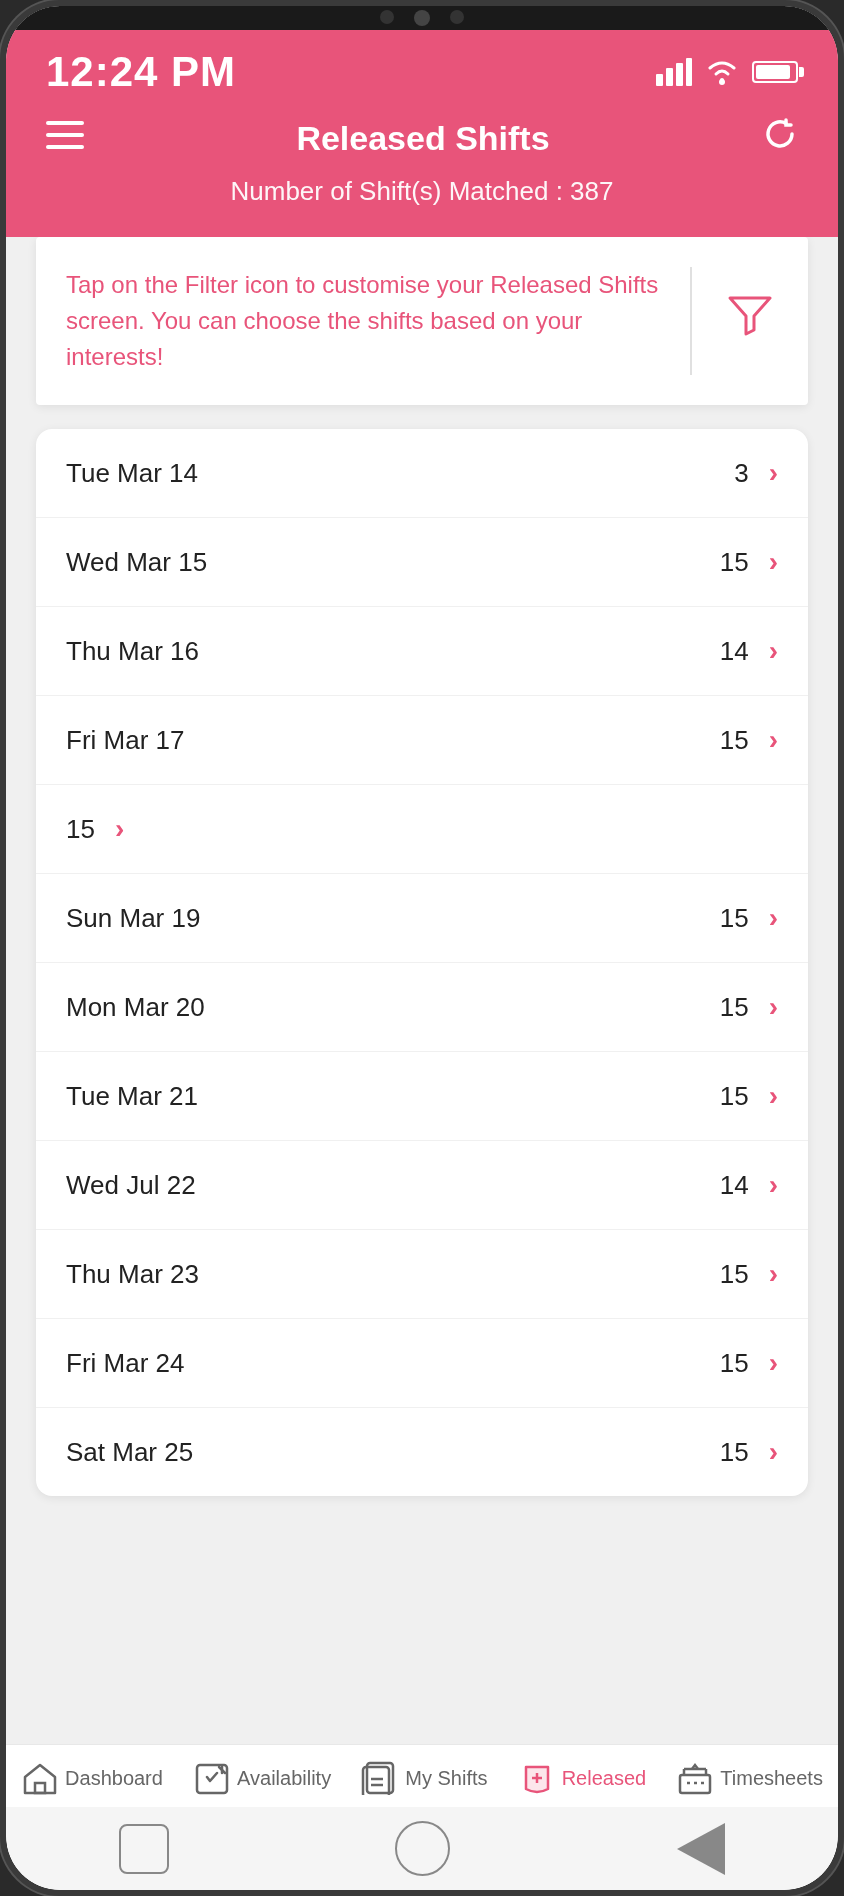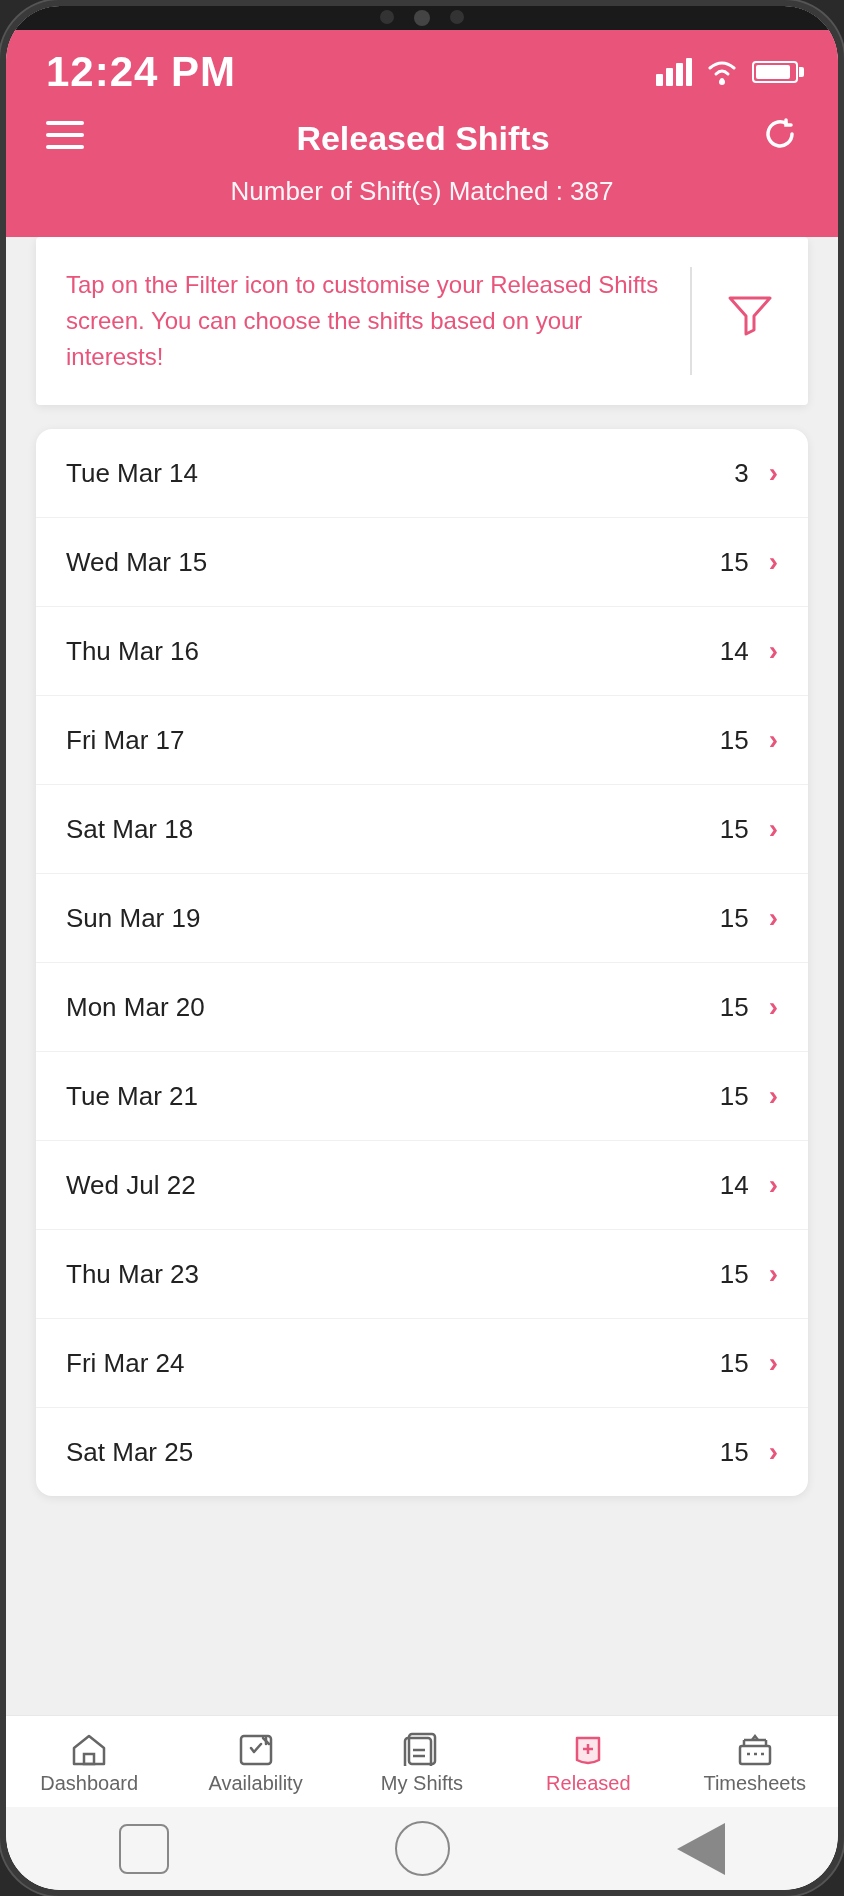--- a/index.html
+++ b/index.html
@@ -162,21 +162,21 @@
       background: white;
       display: flex;
       justify-content: space-around;
       align-items: center;
       padding: 16px 0 12px;
       border-top: 1px solid #e8e8e8;
       flex-shrink: 0;
     }
     .nav-item {
       display: flex;
-      flex-direction: column;
+      flex-direction: row;
       align-items: center;
       gap: 6px;
       cursor: pointer;
       min-width: 120px;
     }
     .nav-label {
       font-size: 20px;
       color: #666;
     }
     .nav-item.active .nav-label {
@@ -356,21 +356,20 @@
       <span class="date-label">Thu Mar 16</span>
       <span class="date-count">14</span>
       <span class="chevron">›</span>
     </div>
           <div class="date-item">
       <span class="date-label">Fri Mar 17</span>
       <span class="date-count">15</span>
       <span class="chevron">›</span>
     </div>
           <div class="date-item">
-      <span class="date-label">Sat Mar 18</span>
       <span class="date-count">15</span>
       <span class="chevron">›</span>
     </div>
           <div class="date-item">
       <span class="date-label">Sun Mar 19</span>
       <span class="date-count">15</span>
       <span class="chevron">›</span>
     </div>
           <div class="date-item">
       <span class="date-label">Mon Mar 20</span>

